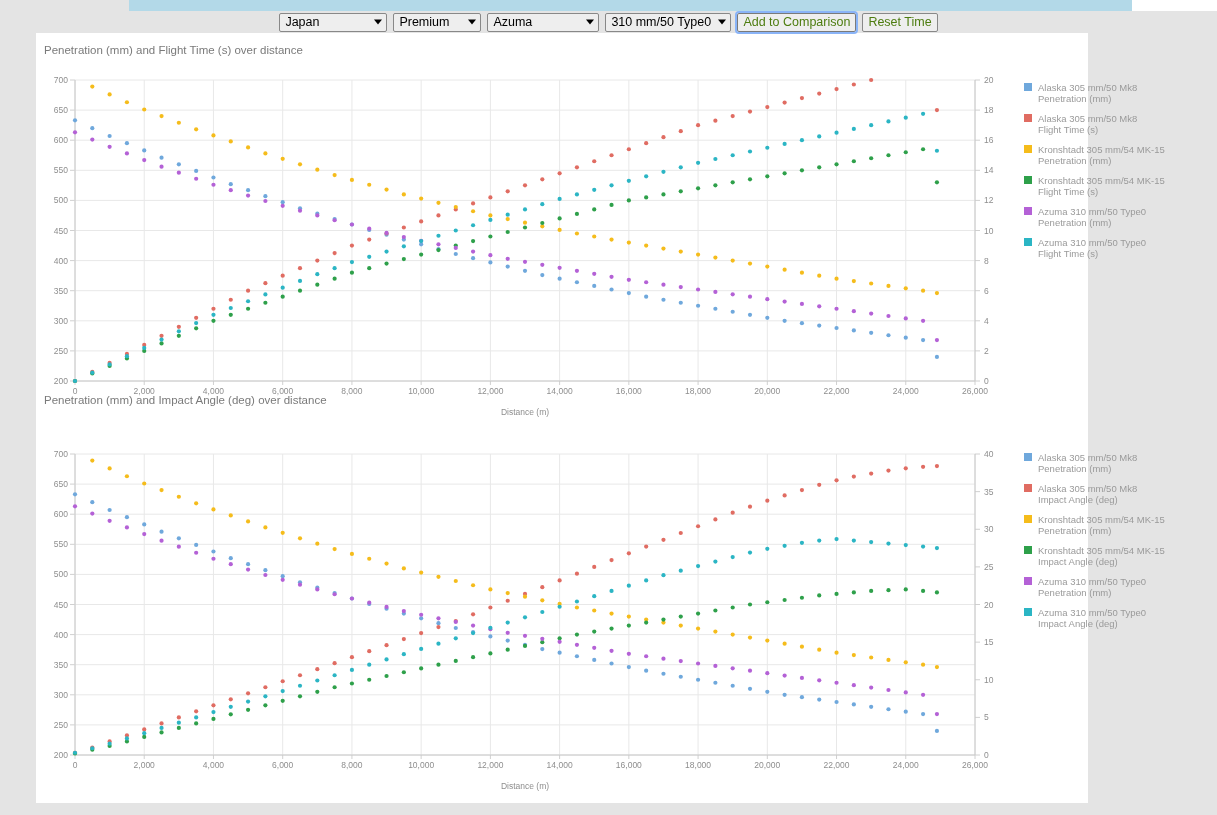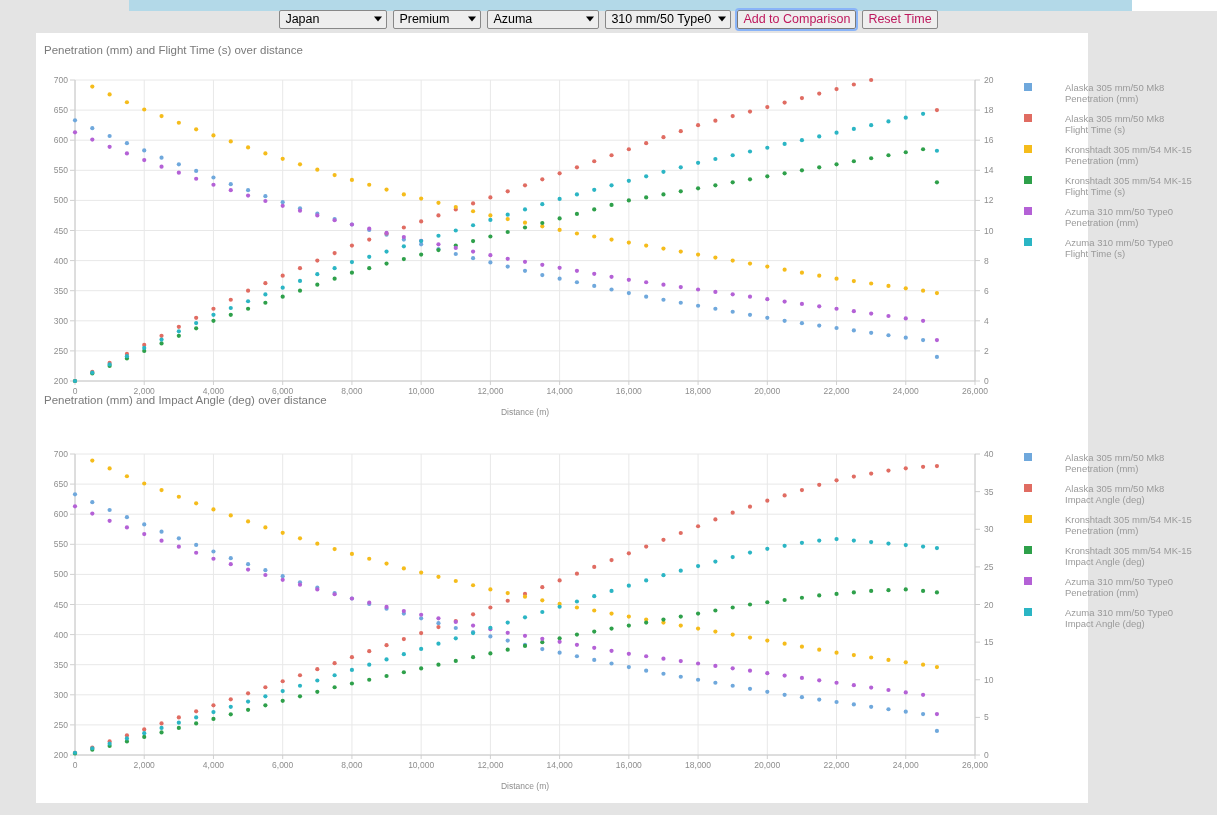--- a/index.html
+++ b/index.html
@@ -13,49 +13,49 @@
 
   
   .topstrip{position:absolute;left:129px;top:0;width:1003px;height:11px;background:#b3d9e8;}
   .topstrip-right{position:absolute;left:1132px;top:0;width:85px;height:11px;background:#ffffff;}
   .leftgutter{position:absolute;left:0;top:0;width:129px;height:11px;background:#e4e4e4;}
 
   
   .card{position:absolute;left:36px;top:33px;width:1052px;height:770px;background:#ffffff;}
 
   
-  .toolbar{position:absolute;left:0;top:11px;width:1217px;height:16px;
+  .toolbar{position:absolute;left:0;top:11px;width:1217px;height:22px;
     display:flex;align-items:center;justify-content:center;gap:6px;background:#e4e4e4;}
   .sel{
     -webkit-appearance:none;appearance:none;
     height:19px;box-sizing:border-box;
     border:1px solid #888;border-radius:2px;
     background:#eeeeee;
     font-family:"Liberation Sans", sans-serif;font-size:12.5px;color:#000;
     padding:0 18px 0 5px;line-height:17px;position:relative;
   }
   .selwrap{position:relative;display:inline-block;}
   .selwrap .arrow{
     position:absolute;right:5px;top:50%;transform:translateY(-50%);
     width:0;height:0;border-left:4px solid transparent;border-right:4px solid transparent;
     border-top:5px solid #000;pointer-events:none;
   }
   .btn{
     height:19px;box-sizing:border-box;
     border:1px solid #888;border-radius:2px;background:#eeeeee;
-    font-family:"Liberation Sans", sans-serif;font-size:12.5px;color:#be185d;
+    font-family:"Liberation Sans", sans-serif;font-size:12.5px;color:#4d7c0f;
     padding:0 5px;line-height:17px;cursor:pointer;
   }
   .btn.focused{outline:2px solid #8ab4f8;outline-offset:0px;border-color:#7a7a7a;}
 
   
   .chart-title{position:absolute;font-size:11.5px;color:#7a7a7a;font-family:"Liberation Sans", sans-serif;}
   .plot{position:absolute;background:#fff;}
   .legend{position:absolute;font-size:9.5px;color:#9a9a9a;line-height:11px;}
-  .legend-item{display:flex;align-items:flex-start;margin-bottom:9px;gap:27px;}
+  .legend-item{display:flex;align-items:flex-start;margin-bottom:9px;}
   .legend-swatch{width:8px;height:8px;margin-right:6px;margin-top:1px;flex:0 0 8px;}
   .legend-label{white-space:nowrap;}
   svg{display:block;}
   .tick{font-size:8.5px;fill:#8e8e8e;font-family:"Liberation Sans", sans-serif;}
   .gridline{stroke:#e8e8e8;stroke-width:1;}
   .axisline{stroke:#c8c8c8;stroke-width:1;}
   .ticksm{stroke:#d0d0d0;stroke-width:1;}
 </style>
 </head>
 <body>

